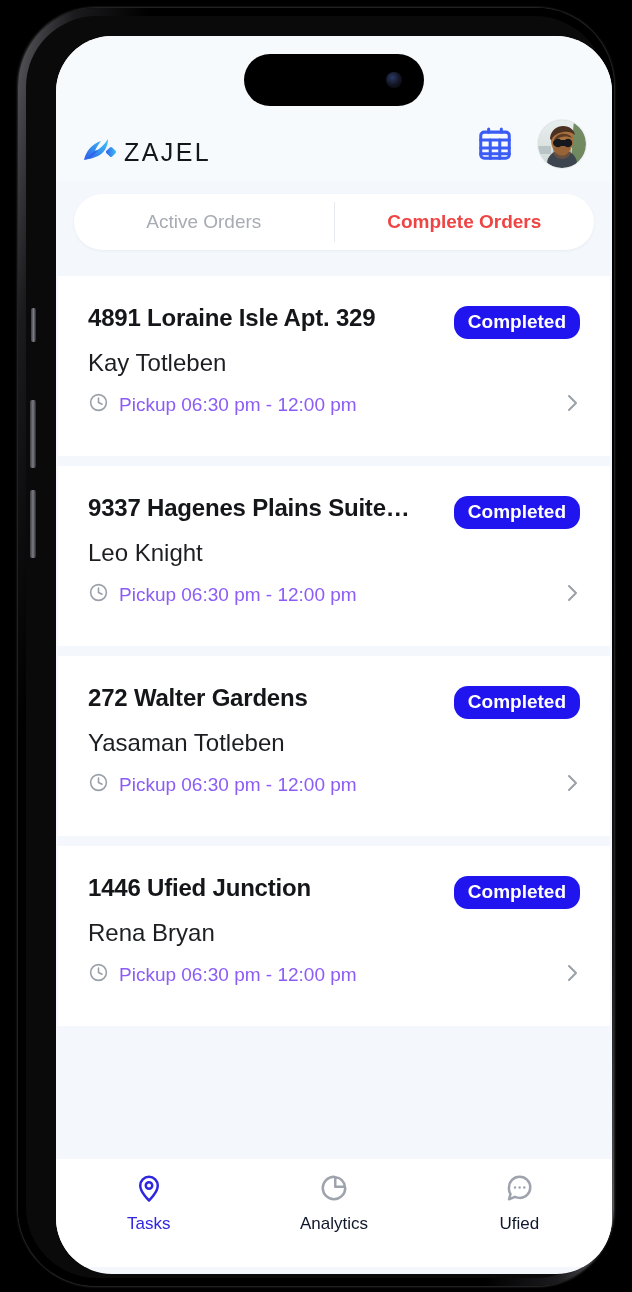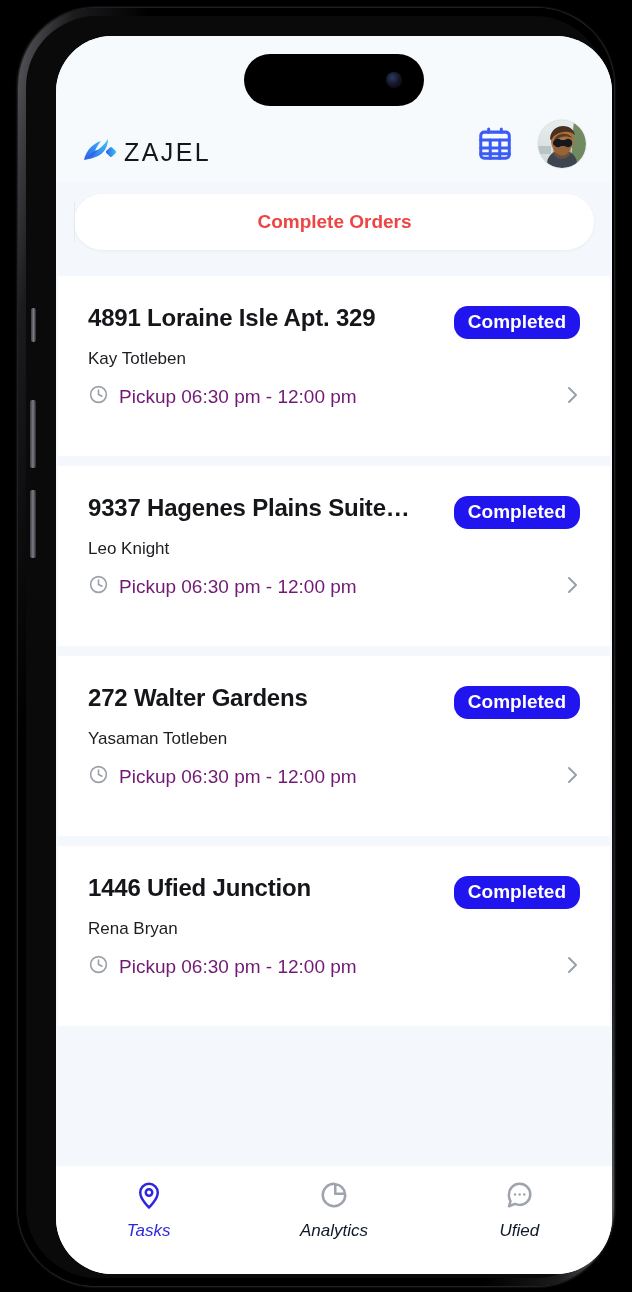--- a/index.html
+++ b/index.html
@@ -125,37 +125,36 @@
   }
   .badge {
     flex:none;
     background:#2015ee; color:#fff;
     font-size:19px; font-weight:700;
     padding:6px 14px; border-radius:14px;
     line-height:1.1; margin-top:2px;
   }
   .person {
     margin-top:10px;
-    font-size:17px; color:#1d1e22; font-weight:400;
+    font-size:24px; color:#1d1e22; font-weight:400;
   }
   .card-bottom {
     margin-top:14px;
     display:flex; align-items:center; justify-content:space-between;
   }
-  .pickup { display:flex; align-items:center; gap:10px; color:#701a75; font-size:19px; }
+  .pickup { display:flex; align-items:center; gap:10px; color:#8b5cf6; font-size:19px; }
   .chev { color:#9aa0a8; cursor:pointer; }
 
   
   .bottom-nav {
-    position:absolute; left:0; right:0; bottom:0; height:108px;
+    position:absolute; left:0; right:0; bottom:7px; height:108px;
     background:#fff;
     display:flex; align-items:flex-start; justify-content:space-around;
     padding-top:14px;
     z-index:12;
-    font-style:italic;
   }
   .nav-item {
     display:flex; flex-direction:column; align-items:center; gap:7px;
     width:120px; cursor:pointer;
   }
   .nav-label { font-size:17px; }
   .nav-item.active .nav-label { color:#2f27e0; font-weight:500; }
   .nav-item.idle  .nav-label { color:#0f172a; }
 </style>
 </head>
@@ -229,20 +228,23 @@
                 <circle cx="20" cy="23" r="4.2" fill="#15181c"></circle>
                 <circle cx="30" cy="23" r="4.2" fill="#15181c"></circle>
               </g>
             </svg>
           </span>
         </div>
       </div>
 
       <div class="tabs-wrap">
         <div class="tabs">
+          <div class="tab inactive">
+            <span>Active Orders</span>
+          </div>
           <div class="tab-div"></div>
           <div class="tab active">
             <span>Complete Orders</span>
           </div>
         </div>
       </div>
 
       <div class="list">
 
         <div class="card">

